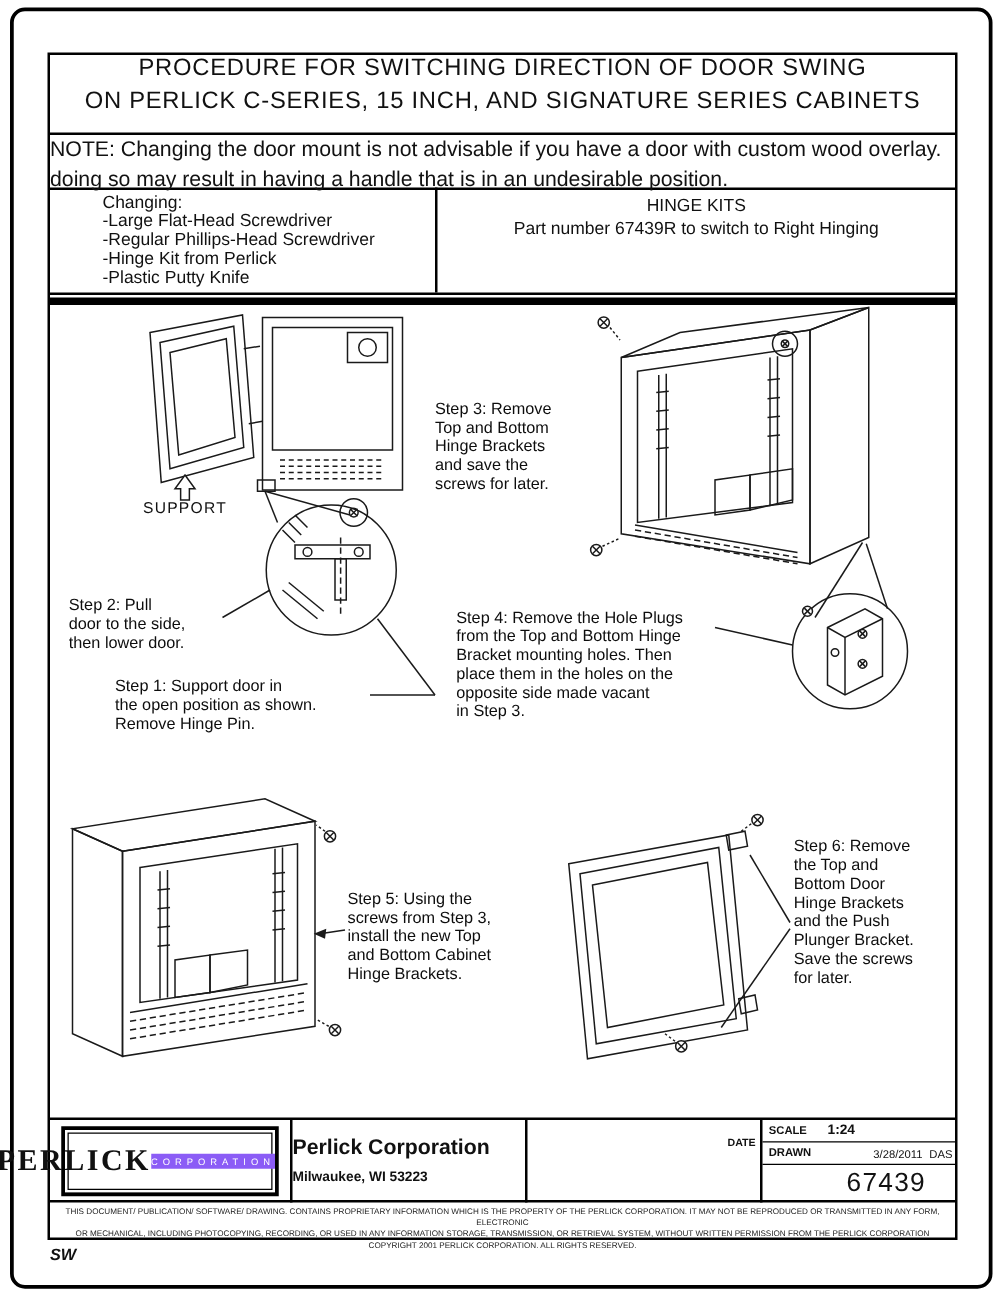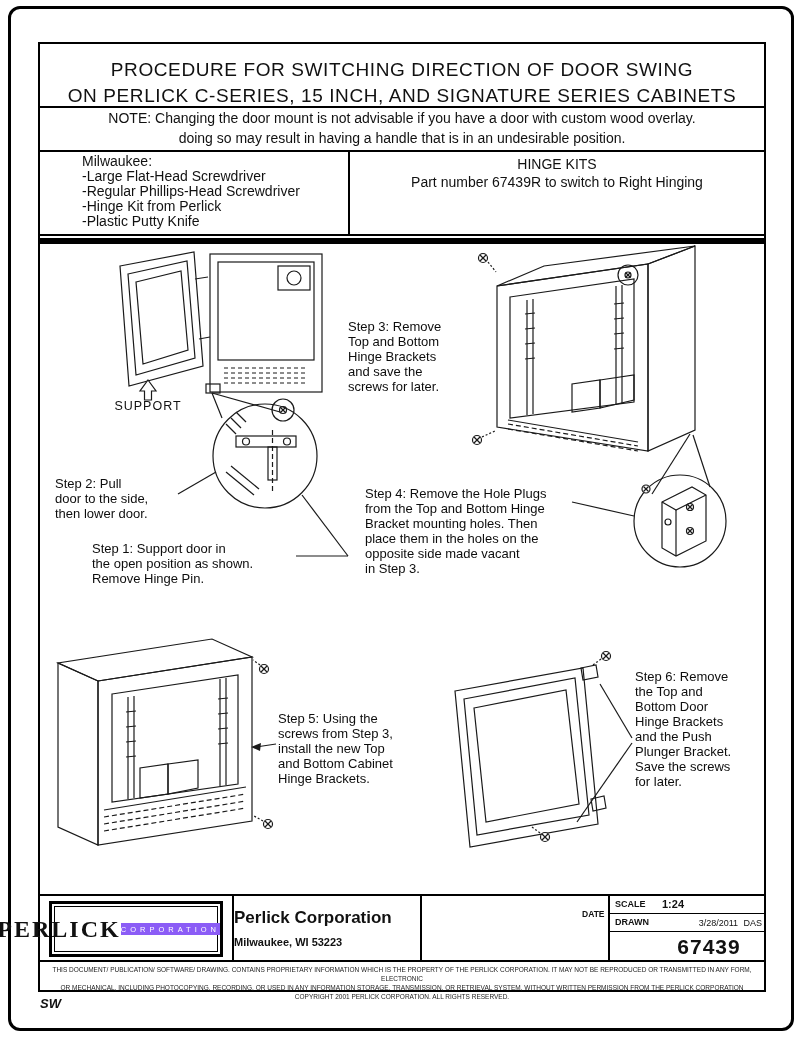--- a/index.html
+++ b/index.html
@@ -1,22 +1,22 @@
 <!DOCTYPE html>
 <html><head>
 <meta charset="utf-8">
 <style>
   html,body{margin:0;padding:0;background:#fff;}
   .page{position:relative;width:802px;height:1037px;background:#fff;font-family:"Liberation Sans",sans-serif;color:#111;overflow:hidden;}
   .outer-frame{position:absolute;left:8px;top:6px;right:8px;bottom:6px;border:3px solid #000;border-radius:12px;}
   .inner-frame{position:absolute;left:38px;top:42px;width:728px;height:950px;border:2px solid #000;box-sizing:border-box;}
   .title-box{position:absolute;left:0;right:0;top:0;height:62px;border-bottom:2px solid #000;text-align:center;}
-  .title-line{font-size:19px;letter-spacing:0.6px;margin-top:15px;white-space:nowrap;}
+  .title-line{font-size:19px;letter-spacing:0.6px;margin-top:0;white-space:nowrap;}
   .title-line + .title-line{margin-top:4px;}
-  .note-box{position:absolute;left:0;right:0;top:62px;height:44px;border-bottom:2px solid #000;text-align:center;font-size:14px;}
+  .note-box{position:absolute;left:0;right:0;top:62px;height:44px;border-bottom:2px solid #000;text-align:left;font-size:17px;}
   .note-box div{margin-top:4px;white-space:nowrap;}
   .req-section{position:absolute;left:0;right:0;top:106px;height:84px;border-bottom:2px solid #000;display:flex;}
   .required-box{width:310px;border-right:2px solid #000;box-sizing:border-box;padding:4px 0 0 42px;font-size:14px;line-height:15px;}
   .hinge-kits{flex:1;text-align:center;padding-top:6px;font-size:14px;line-height:16px;}
   .hk-head{margin-bottom:2px;}
   .thick-divider{position:absolute;left:0;right:0;top:194px;height:6px;background:#000;}
   .diagram-area{position:absolute;left:0;right:0;top:200px;height:650px;}
   .diagram-area svg{position:absolute;left:0;top:0;}
   .step{position:absolute;white-space:pre-line;font-size:13px;line-height:15px;color:#0d0d0d;}
   .step.s1{left:52px;top:297px;width:215px;}
@@ -34,21 +34,21 @@
   .logo-sub{width:100%;background:#8b5cf6;color:#fff;font-size:7.5px;letter-spacing:4px;text-align:right;padding:2px 0 1px 0;}
   .tb-company{left:194px;width:188px;border-right:2px solid #000;text-align:left;}
   .company-name{font-size:17px;font-weight:bold;margin-top:12px;}
   .company-loc{font-size:11px;font-weight:bold;margin-top:8px;}
   .tb-drawing{left:382px;width:188px;border-right:2px solid #000;text-align:center;font-weight:bold;font-size:17px;}
   .tb-drawing div{margin-top:6px;}
   .tb-date{position:absolute;left:542px;top:13px;font-size:8.5px;font-weight:bold;}
   .tb-info{left:570px;right:0;}
   .tb-row1{position:absolute;left:0;right:0;top:0;height:17px;border-bottom:1px solid #000;}
   .tb-row2{position:absolute;left:0;right:0;top:18px;height:17px;border-bottom:1px solid #000;}
-  .tb-row3{position:absolute;left:0;right:0;top:36px;bottom:0;display:flex;align-items:center;justify-content:center;font-weight:bold;font-size:21px;letter-spacing:1px;margin-left:44px;}
+  .tb-row3{position:absolute;left:0;right:0;top:36px;bottom:0;display:flex;align-items:center;justify-content:center;font-weight:normal;font-size:21px;letter-spacing:1px;margin-left:44px;}
   .lbl{position:absolute;left:5px;top:3px;font-size:9px;font-weight:bold;}
   .scale-val{position:absolute;left:52px;top:2px;font-size:11px;font-weight:bold;}
   .drawn-val{position:absolute;right:26px;top:4px;font-size:9px;}
   .drawn-ini{position:absolute;right:2px;top:4px;font-size:9px;}
   .legal{position:absolute;left:0;right:0;top:916px;height:30px;border-top:2px solid #000;text-align:center;font-size:6.5px;line-height:9px;padding-top:3px;box-sizing:border-box;color:#222;}
   .sw{position:absolute;left:40px;top:996px;font-size:13px;font-weight:bold;font-style:italic;}
 </style>
 </head>
 <body>
 
@@ -62,21 +62,21 @@
       <div class="title-line">ON PERLICK C-SERIES, 15 INCH, AND SIGNATURE SERIES CABINETS</div>
     </div>
 
     <div class="note-box">
       <div>NOTE: Changing the door mount is not advisable if you have a door with custom wood overlay.</div>
       <div>doing so may result in having a handle that is in an undesirable position.</div>
     </div>
 
     <div class="req-section">
       <div class="required-box">
-        <div>Milwaukee:</div>
+        <div>Changing:</div>
         <div>-Large Flat-Head Screwdriver</div>
         <div>-Regular Phillips-Head Screwdriver</div>
         <div>-Hinge Kit from Perlick</div>
         <div>-Plastic Putty Knife</div>
       </div>
       <div class="hinge-kits">
         <div class="hk-head">HINGE KITS</div>
         <div>Part number 67439R to switch to Right Hinging</div>
       </div>
     </div>

